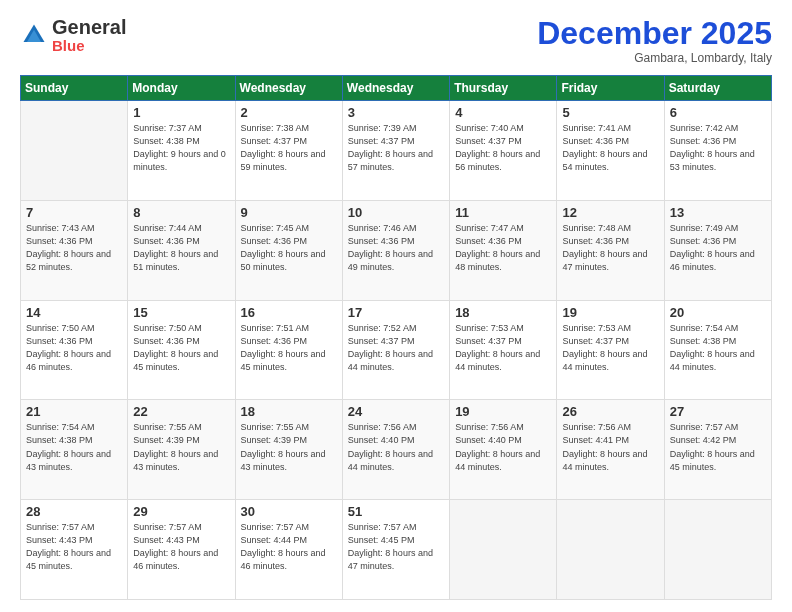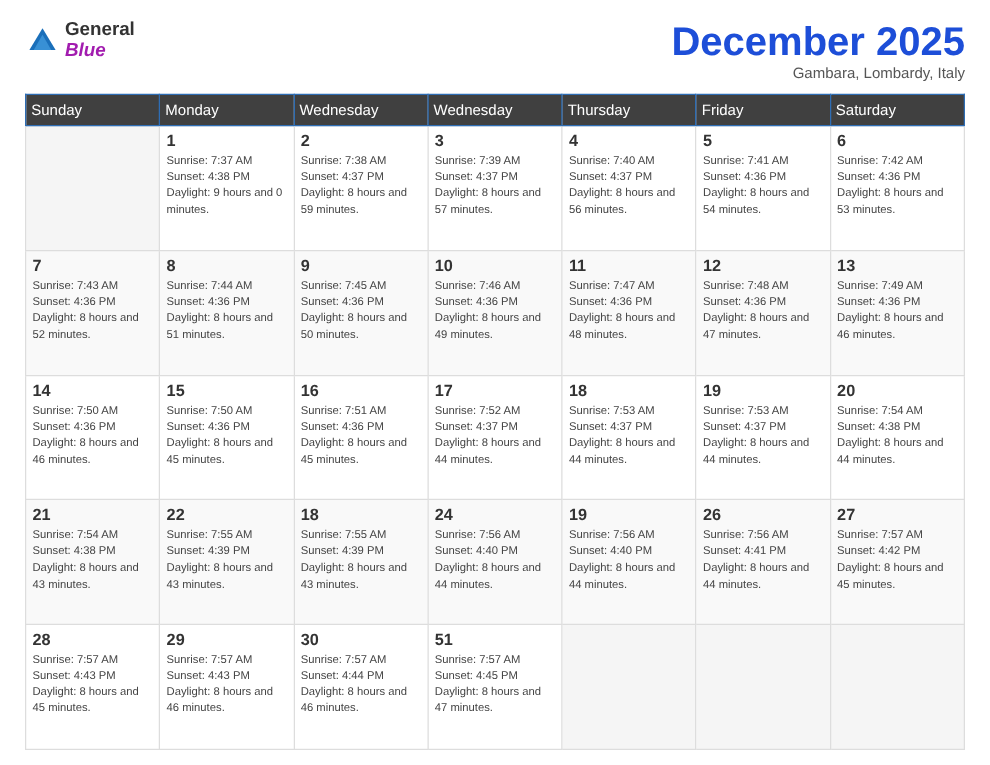--- a/index.html
+++ b/index.html
@@ -27,29 +27,28 @@
       display: flex;
       align-items: center;
       gap: 4px;
     }
     .logo-text {
       display: flex;
       flex-direction: column;
       line-height: 1.1;
     }
     .logo-general {
-      font-size: 15px;
+      font-size: 20px;
       font-weight: bold;
       color: #333;
     }
     .logo-blue {
       font-size: 15px;
       font-weight: bold;
-      color: #a21caf;
-      font-style: italic;
+      color: #ef4444;
     }
     .logo-icon {
       width: 28px;
       height: 28px;
     }
     .title-block {
       text-align: right;
     }
     .title-month {
       font-size: 32px;
@@ -62,24 +61,24 @@
       color: #555;
     }
     .calendar {
       flex: 1;
       border: 1px solid #ccc;
       border-collapse: collapse;
       width: 100%;
       table-layout: fixed;
     }
     .calendar th {
-      background-color: #404040;
+      background-color: #15803d;
       color: #fff;
       font-size: 12px;
-      font-weight: normal;
+      font-weight: bold;
       padding: 5px 4px;
       text-align: left;
       border: 1px solid #2e6db4;
     }
     .calendar td {
       vertical-align: top;
       padding: 4px 5px;
       border: 1px solid #ddd;
       font-size: 9.5px;
       color: #333;

